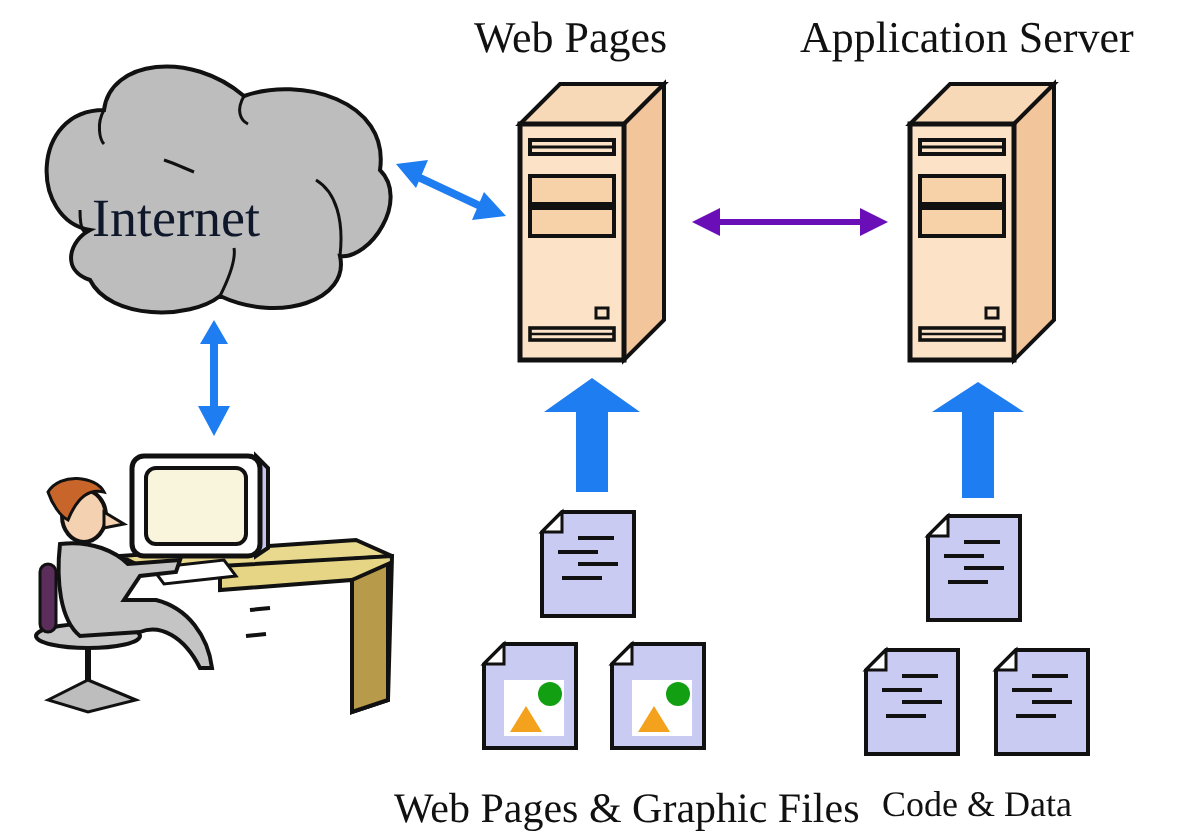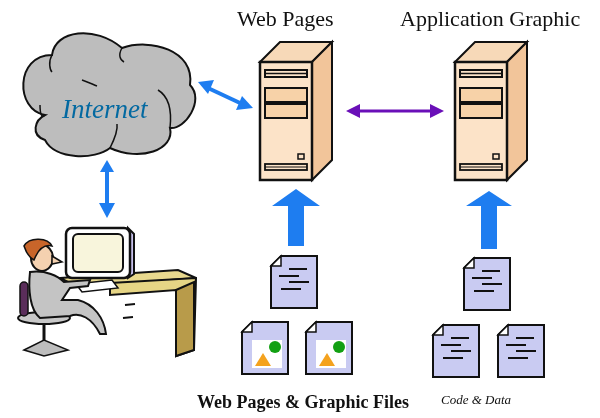--- a/index.html
+++ b/index.html
@@ -1,23 +1,23 @@
 <!DOCTYPE html>
 <html><head>
 <meta charset="utf-8">
 <style>
   html, body { margin: 0; padding: 0; background: #ffffff; }
   body { width: 600px; height: 418px; position: relative; overflow: hidden;
          font-family: "Liberation Serif", serif; }
   .label { position: absolute; color: #111; white-space: nowrap; }
   #title-web { left: 237px; top: 6px; font-size: 22px; }
   #title-app { left: 400px; top: 6px; font-size: 22px; }
-  #cap-web { left: 197px; top: 392px; font-size: 18px; font-weight: bold; }
-  #cap-code { left: 441px; top: 392px; font-size: 13px; font-style: italic; }
-  #internet-text { left: 62px; top: 94px; font-size: 27px; color: #0369a1; font-style: italic; }
+  #cap-web { left: 197px; top: 392px; font-size: 21px; }
+  #cap-code { left: 441px; top: 392px; font-size: 18px; }
+  #internet-text { left: 46px; top: 94px; font-size: 27px; color: #0f172a; }
   svg.layer { position: absolute; left: 0; top: 0; }
 </style>
 </head>
 <body>
 
 <svg class="layer" width="600" height="418" viewBox="0 0 600 418">
   <defs>
     <g id="server-shape">
 
       <polygon points="0,20 20,0 72,0 52,20" fill="#f7d9b8" stroke="#111" stroke-width="2"></polygon>
@@ -147,16 +147,16 @@
 
     <path d="M 30 272 C 28 290, 30 310, 40 318 L 70 316 C 80 312, 92 318, 100 334 L 106 334 C 104 318, 94 304, 78 300 L 62 300 L 70 288 L 88 286 L 90 280 L 64 282 C 58 276, 46 270, 30 272 Z" fill="#c4c4c4" stroke="#111" stroke-width="2"></path>
 
     <ellipse cx="42" cy="258" rx="11" ry="13" fill="#f4d1b0" stroke="#111" stroke-width="2"></ellipse>
     <path d="M 24 246 C 30 236, 48 238, 52 246 C 44 244, 38 250, 34 260 C 30 258, 26 252, 24 246 Z" fill="#c8652a" stroke="#111" stroke-width="1.5"></path>
     <polygon points="52,256 62,262 52,264" fill="#f4d1b0" stroke="#111" stroke-width="1.5"></polygon>
   </g>
 </svg>
 
 <div class="label" id="title-web">Web Pages</div>
-<div class="label" id="title-app">Application Graphic</div>
+<div class="label" id="title-app">Application Server</div>
 <div class="label" id="internet-text">Internet</div>
 <div class="label" id="cap-web">Web Pages &amp; Graphic Files</div>
 <div class="label" id="cap-code">Code &amp; Data</div>
 
 </body></html>

